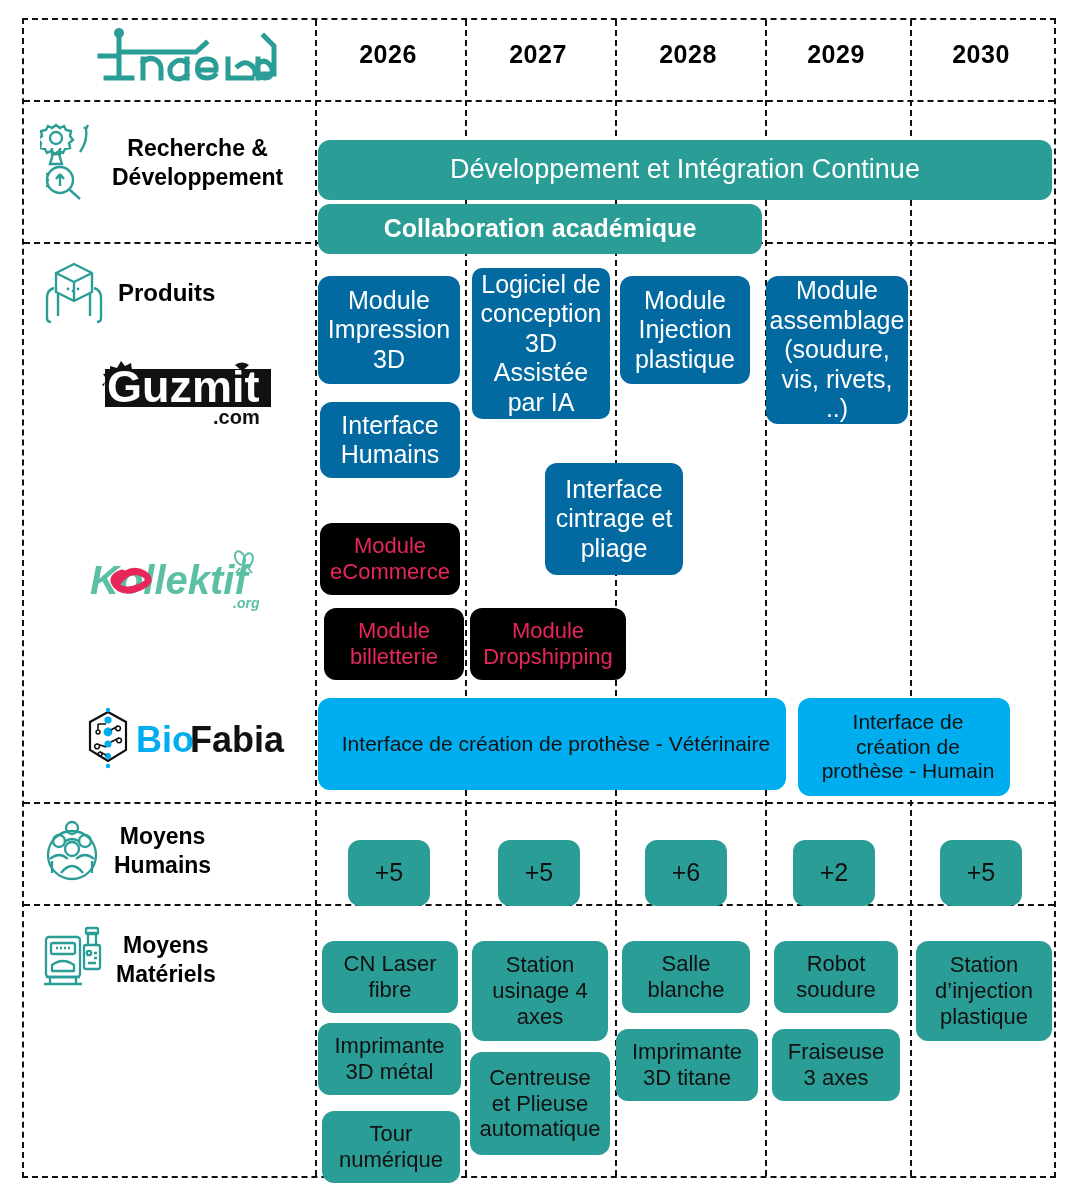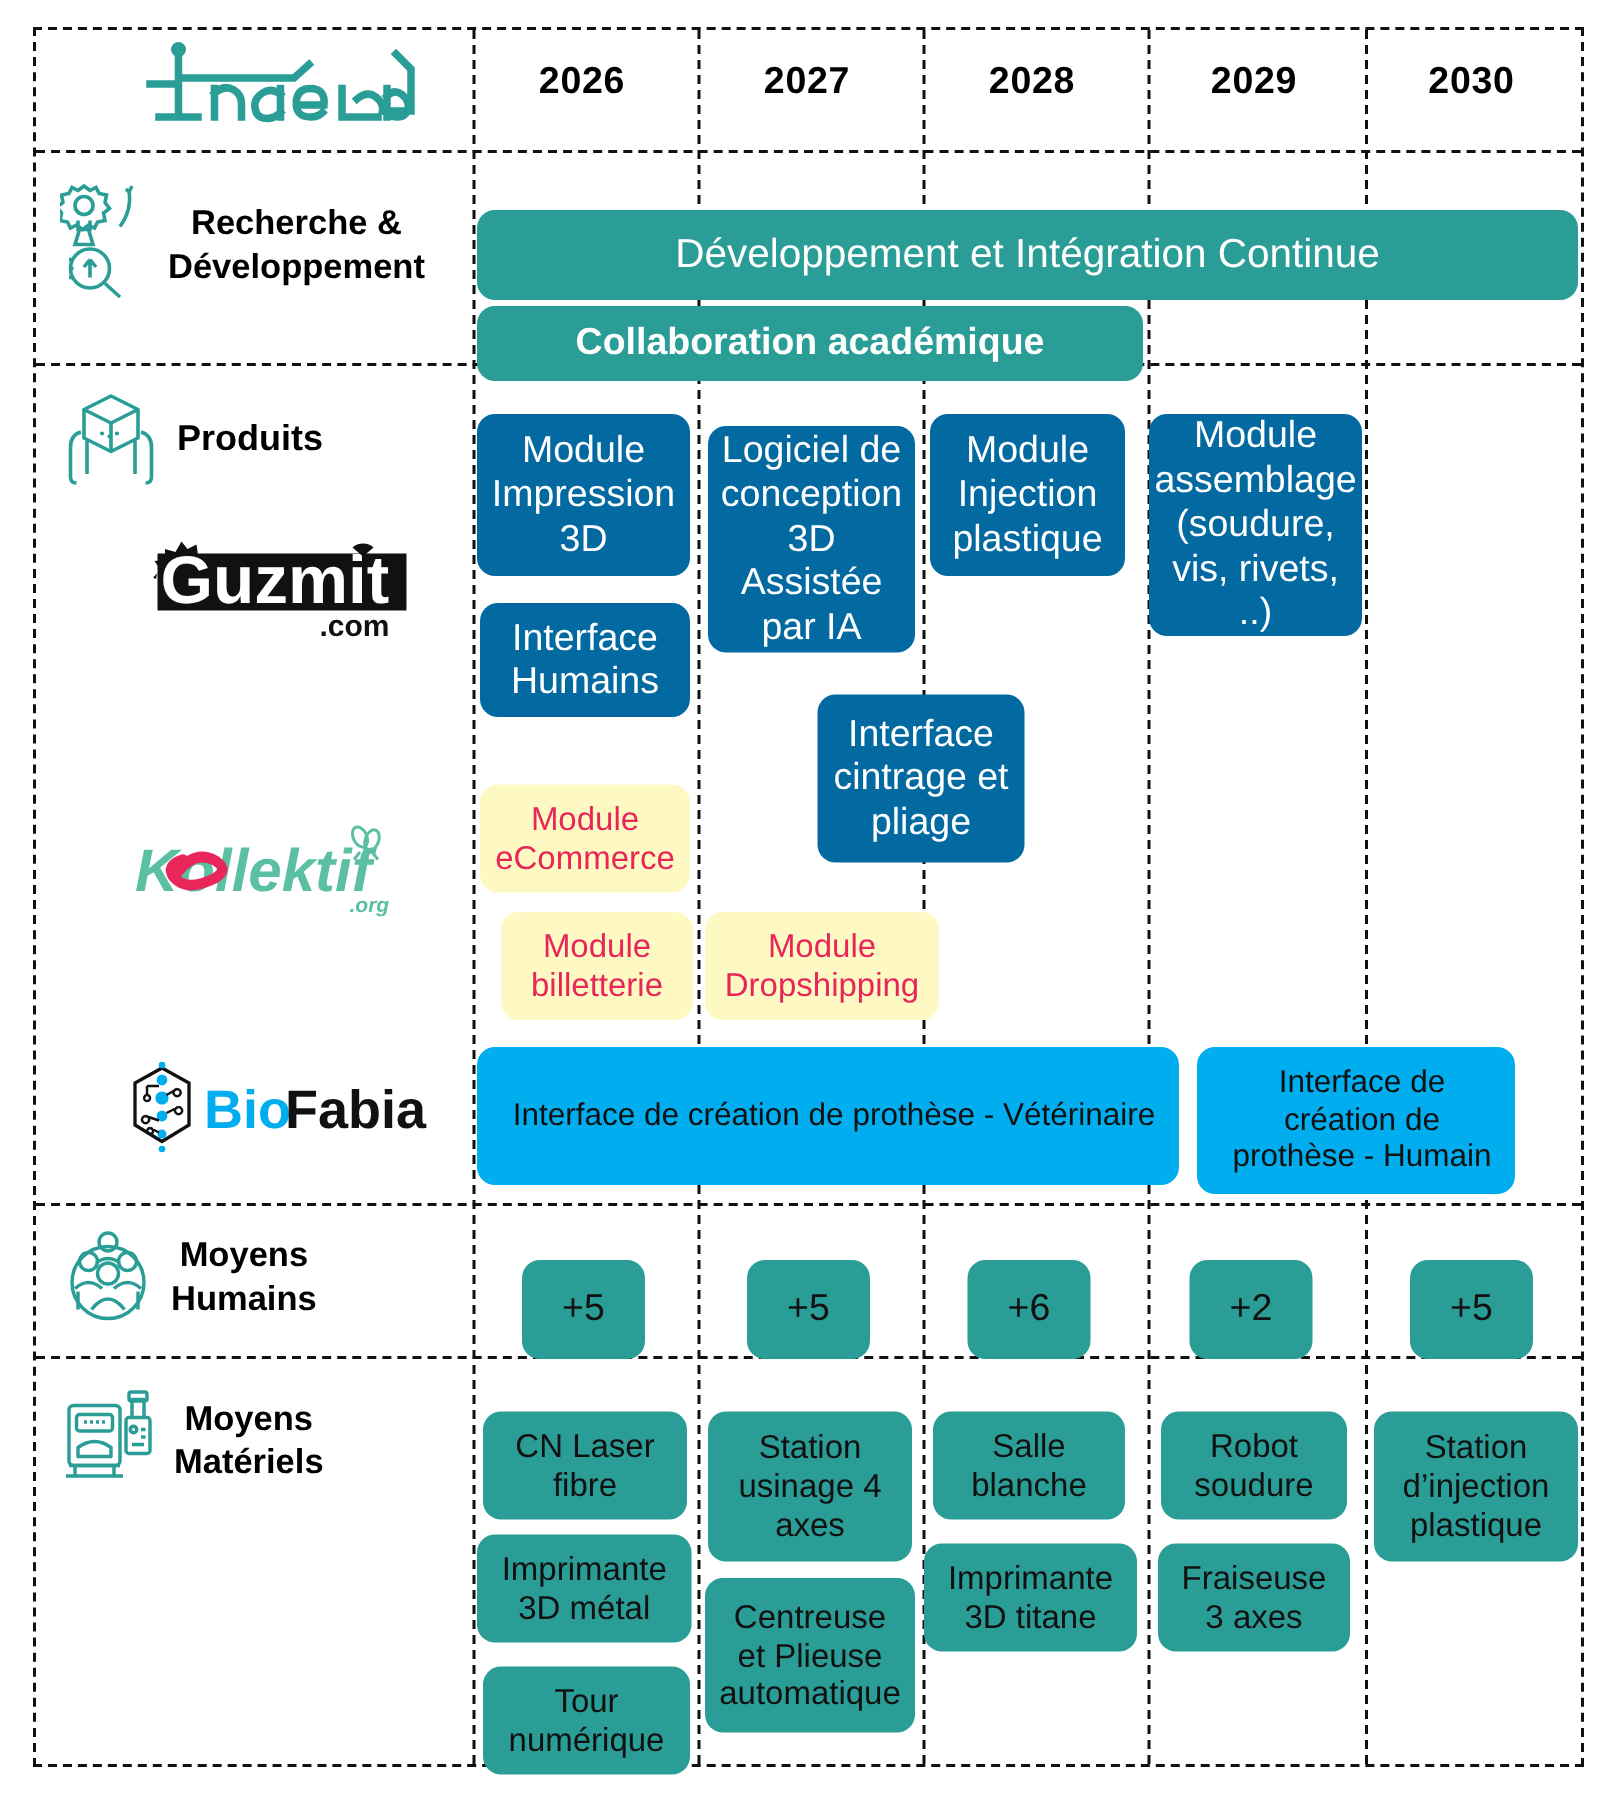--- a/index.html
+++ b/index.html
@@ -27,21 +27,21 @@
   .rowlabel .txt{font-size:23px;font-weight:bold;color:#000;line-height:1.25;text-align:center;}
   .ricon{flex:0 0 auto;display:block;}
 
   
   .card{position:absolute;box-sizing:border-box;border-radius:12px;
         display:flex;align-items:center;justify-content:center;text-align:center;
         padding:4px 8px;line-height:1.18;margin-top:20px;}
   .teal{background:#2a9d96;color:#ffffff;}
   .teal-dark-text{background:#2a9d96;color:#111111;}
   .black{background:#0369a1;color:#ffffff;}
-  .mint{background:#fef9c3;color:#e8265a;}
+  .mint{background:#000000;color:#e8265a;}
   .blue{background:#00aeef;color:#111111;padding-left:16px;}
   .f20{font-size:21px;}
   .f21{font-size:22px;}
   .f24{font-size:25px;}
   .f26{font-size:27px;}
   .indelab-wrap{position:absolute;left:88px;top:26px;width:190px;height:58px;}
   .guzmit{position:absolute;left:85px;top:355px;width:200px;height:72px;}
   .kollektif{position:absolute;left:90px;top:550px;width:195px;height:62px;}
   .biofabia{position:absolute;left:78px;top:706px;width:208px;height:66px;}
 </style>
@@ -139,21 +139,21 @@
         <text x="22" y="47" font-family="Liberation Sans, sans-serif" font-size="45" font-weight="bold" fill="#fff">Guzmit</text>
         <path d="M150 10 a9 7 0 0 1 14 0 l-7 6 z" fill="#111"></path>
         <text x="128" y="69" font-family="Liberation Sans, sans-serif" font-size="20" font-weight="bold" fill="#111">.com</text>
       </g>
     </svg>
   </div>
 
   <div class="card black f24" style="left:318px;top:256px;width:142px;height:108px;">Module Impression 3D</div>
   <div class="card black f24" style="left:320px;top:382px;width:140px;height:76px;">Interface Humains</div>
 
-  <div class="card black f24" style="left:472px;top:264px;width:138px;height:151px;">Logiciel de conception 3D Assistée par IA</div>
+  <div class="card black f24" style="left:472px;top:248px;width:138px;height:151px;border-radius:10px;">Logiciel de conception 3D Assistée par IA</div>
 
   <div class="card black f24" style="left:620px;top:256px;width:130px;height:108px;">Module Injection plastique</div>
 
   <div class="card black f24" style="left:766px;top:256px;width:142px;height:148px;">Module assemblage (soudure, vis, rivets, ..)</div>
 
   <div class="card black f24" style="left:545px;top:443px;width:138px;height:112px;">Interface cintrage et pliage</div>
 
   <div class="kollektif">
     <svg viewBox="0 0 195 62" width="195" height="62" aria-hidden="true">
       <g>
@@ -163,21 +163,21 @@
           <ellipse cx="150" cy="8" rx="4.5" ry="7" transform="rotate(-25 150 8)"></ellipse>
           <ellipse cx="158" cy="10" rx="4.5" ry="7" transform="rotate(20 158 10)"></ellipse>
           <path d="M153 15 l2 9 M150 18 l-4 5 M158 18 l4 5"></path>
         </g>
         <text x="143" y="58" font-family="Liberation Sans, sans-serif" font-size="14" font-weight="bold" font-style="italic" fill="#5bbfa4">.org</text>
       </g>
     </svg>
   </div>
 
   <div class="card mint f21" style="left:320px;top:503px;width:140px;height:72px;">Module eCommerce</div>
-  <div class="card mint f21" style="left:334px;top:588px;width:128px;height:72px;">Module billetterie</div>
+  <div class="card mint f21" style="left:324px;top:588px;width:140px;height:72px;">Module billetterie</div>
   <div class="card mint f21" style="left:470px;top:588px;width:156px;height:72px;">Module Dropshipping</div>
 
   <div class="biofabia">
     <svg viewBox="0 0 208 66" width="208" height="66" aria-hidden="true">
       <g>
         <path d="M30 6 L48 16 L48 44 L30 55 L12 44 L12 16 Z" fill="none" stroke="#111" stroke-width="2.2"></path>
         <g fill="#00aeef">
           <circle cx="30" cy="4" r="2.2"></circle>
             <circle cx="30" cy="14" r="3.6"></circle>
           <circle cx="30" cy="26" r="4.4"></circle>

